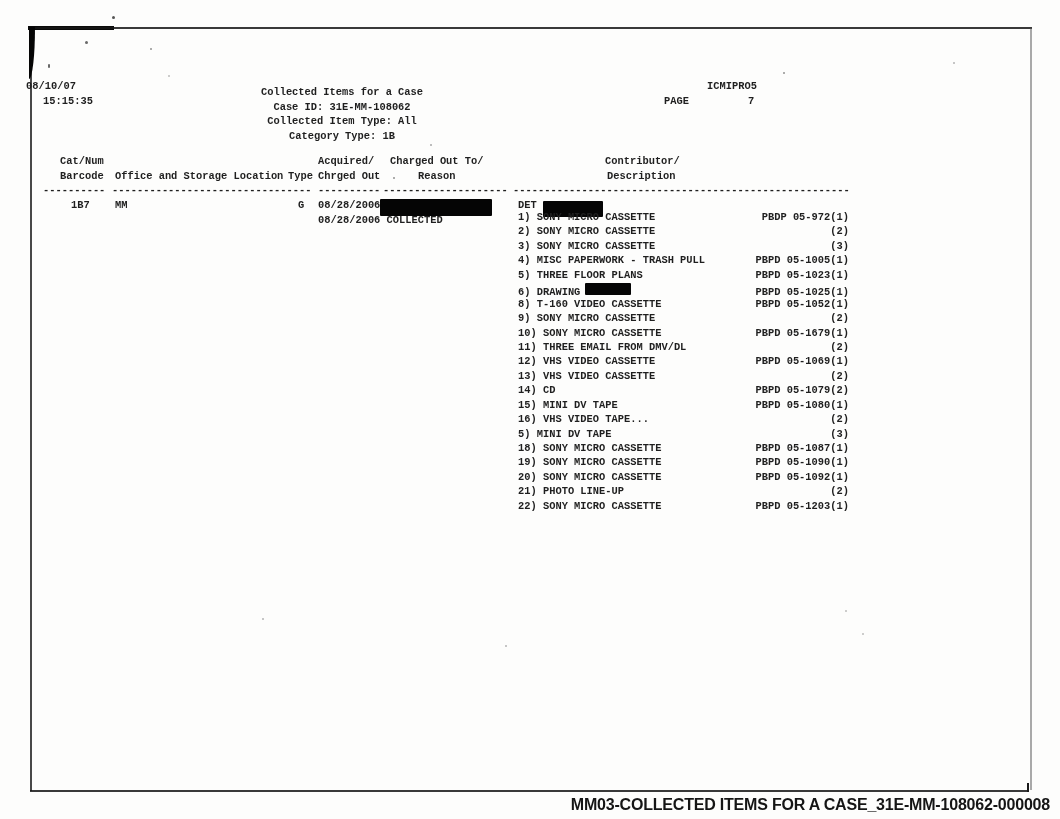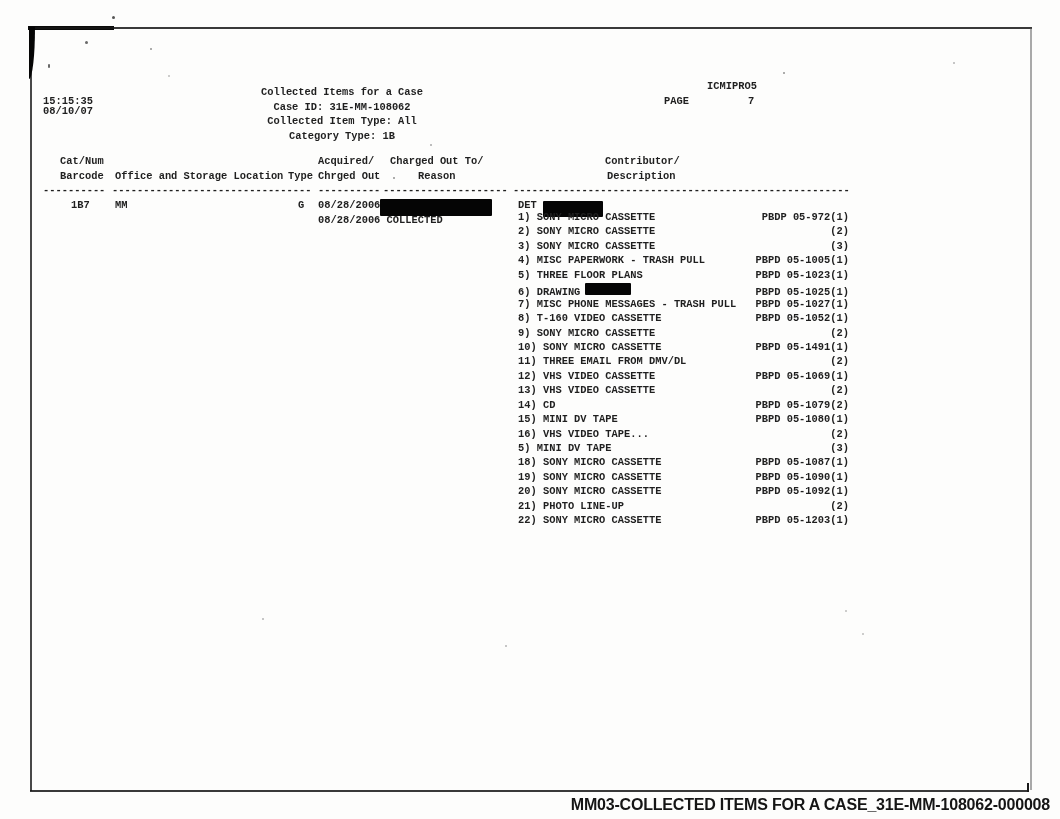--- a/index.html
+++ b/index.html
@@ -90,21 +90,21 @@
   <div class="dot" style="left:783px;top:72px;width:2px;height:2px;opacity:.5;"></div>
   <div class="dot" style="left:430px;top:144px;width:2px;height:2px;opacity:.4;"></div>
   <div class="dot" style="left:393px;top:177px;width:2px;height:2px;opacity:.5;"></div>
   <div class="dot" style="left:953px;top:62px;width:2px;height:2px;opacity:.35;"></div>
   <div class="dot" style="left:262px;top:618px;width:2px;height:2px;opacity:.35;"></div>
   <div class="dot" style="left:505px;top:645px;width:2px;height:2px;opacity:.35;"></div>
   <div class="dot" style="left:845px;top:610px;width:2px;height:2px;opacity:.3;"></div>
   <div class="dot" style="left:862px;top:633px;width:2px;height:2px;opacity:.3;"></div>
   <div class="dot" style="left:168px;top:75px;width:2px;height:2px;opacity:.3;"></div>
 
-  <span class="mono" style="left:43px;top:81px;margin-top:25px;">08/10/07</span>
+  <span class="mono" style="left:26px;top:81px;">08/10/07</span>
   <span class="mono" style="left:43px;top:95.5px;">15:15:35</span>
 
   <span class="mono center" style="left:342px;top:81px;">Collected Items for a Case</span>
   <span class="mono center" style="left:342px;top:95.5px;">Case ID: 31E-MM-108062</span>
   <span class="mono center" style="left:342px;top:110px;">Collected Item Type: All</span>
   <span class="mono center" style="left:342px;top:124.5px;">Category Type: 1B</span>
 
   <span class="mono" style="left:707px;top:81px;">ICMIPRO5</span>
   <span class="mono" style="left:664px;top:95.5px;">PAGE</span>
   <span class="mono" style="left:748px;top:95.5px;">7</span>
@@ -156,34 +156,30 @@
     </div>
       <div class="item-row">
       <span class="item-label">5) THREE FLOOR PLANS</span>
       <span class="item-code" style="margin-left:auto;">PBPD 05-1023(1)</span>
     </div>
       <div class="item-row">
       <span class="item-label">6) DRAWING</span><span class="redaction-inline"></span>
       <span class="item-code" style="margin-left:auto;text-align:center;">PBPD 05-1025(1)</span>
     </div>
       <div class="item-row">
-      <span class="item-label">7) MISC PHONE MESSAGES - TRASH PULL</span>
-      <span class="item-code" style="margin-left:auto;">PBPD 05-1027(1)</span>
-    </div>
-      <div class="item-row">
       <span class="item-label">8) T-160 VIDEO CASSETTE</span>
       <span class="item-code" style="margin-left:auto;">PBPD 05-1052(1)</span>
     </div>
       <div class="item-row">
       <span class="item-label">9) SONY MICRO CASSETTE</span>
       <span class="item-code" style="margin-left:auto;">(2)</span>
     </div>
       <div class="item-row">
       <span class="item-label">10) SONY MICRO CASSETTE</span>
-      <span class="item-code" style="margin-left:auto;">PBPD 05-1491(1)</span>
+      <span class="item-code" style="margin-left:auto;">PBPD 05-1679(1)</span>
     </div>
       <div class="item-row">
       <span class="item-label">11) THREE EMAIL FROM DMV/DL</span>
       <span class="item-code" style="margin-left:auto;">(2)</span>
     </div>
       <div class="item-row">
       <span class="item-label">12) VHS VIDEO CASSETTE</span>
       <span class="item-code" style="margin-left:auto;">PBPD 05-1069(1)</span>
     </div>
       <div class="item-row">

